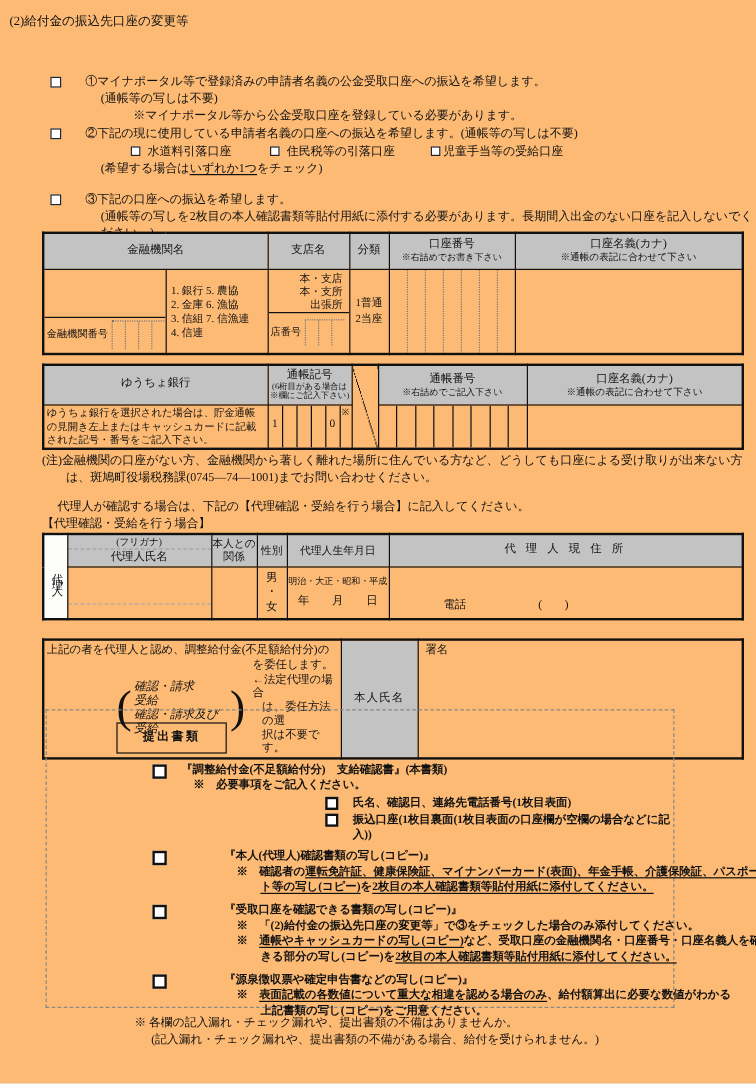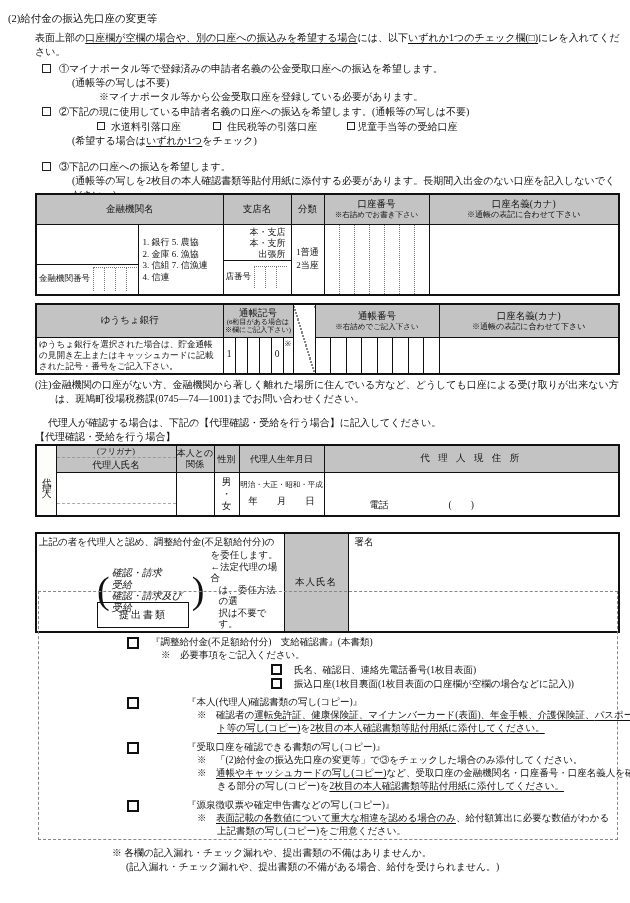--- a/index.html
+++ b/index.html
@@ -1,31 +1,31 @@
 <!DOCTYPE html>
 <html><head>
 <meta charset="utf-8">
 <style>
   * { margin:0; padding:0; box-sizing:border-box; }
   html,body { background:#e8e8e8; }
   .page {
-    position:relative; width:630px; height:903px; background:#ffffff; color:#111;
+    position:relative; width:630px; height:903px; background:#fdba74; color:#111;
     font-family:"Liberation Serif","DejaVu Serif",serif; font-size:10px; line-height:1.38;
     margin:0 auto; overflow:hidden;
   }
   .abs { position:absolute; }
   .ul { text-decoration:underline; text-underline-offset:2px; }
   .title { font-size:10.5px; }
   .intro { width:585px; }
   
   .cb { display:inline-block; width:9px; height:9px; border:1px solid #222; background:#fff; flex:none; margin-top:2px; }
   .cb-s { width:8px; height:8px; margin-top:2px; }
   .cbb { display:inline-block; width:12px; height:12px; border:2px solid #111; background:#fff; flex:none; margin-top:1px; }
   .cbb2 { display:inline-block; width:11px; height:11px; border:2px solid #111; background:#fff; flex:none; }
-  .opt { display:flex; gap:8px; }
+  .opt { display:flex; gap:20px; }
   .opt-body > div { white-space:nowrap; }
   .ind13 { margin-left:13px; }
   .ind27 { margin-left:27px; }
   .ind40 { margin-left:40px; }
   .checksrow { display:flex; align-items:flex-start; margin:1px 0 0 38px; gap:6px; }
   .checksrow .gap1 { margin-left:26px; }
   .checksrow .gap2 { margin-left:24px; }
   .wrapnote { white-space:normal !important; width:548px; }
   
   table { border-collapse:collapse; table-layout:fixed; }
@@ -78,42 +78,41 @@
   .tp2 td { height:62px; }
   .delegate { text-align:left; vertical-align:top; padding:2px 0 0 2px; font-size:9.5px; }
   .dgroup2 { display:flex; align-items:center; margin-left:58px; margin-top:1px; }
   .bigp { font-size:38px; line-height:34px; font-weight:400; }
   .dopts { font-size:10px; line-height:11.5px; padding:0 2px;font-style:italic; }
   .dnotes { font-size:9.5px; line-height:11.5px; margin-left:6px; }
   .dnotes .shift { padding-left:8px; }
   .honnin { font-size:9.5px; letter-spacing:1px; }
   .signcell { text-align:left; vertical-align:top; padding:2px 0 0 6px; font-size:9.5px; }
   
-  .dashed { width:580px; height:249px; border:1px dashed #888; padding-top:10px; }
+  .dashed { width:524px; height:249px; border:1px dashed #888; padding-top:10px;font-weight:bold; }
   .sd-label { width:92px; height:26px; border:1px solid #111; margin-left:58px;
     display:flex; align-items:center; justify-content:center; font-size:10px; letter-spacing:2px; }
   .sd-item { display:flex; gap:12px; margin-left:88px; }
   .mt8 { margin-top:8px; } .mt6 { margin-top:6px;gap:48px; }
   .sd-body { width:460px; }
   .sd-title { font-size:9.5px; line-height:13px; white-space:nowrap; }
   .sd-note { font-size:9.5px; line-height:13px; margin-left:10px; }
   .sd-note.hang { padding-left:20px; text-indent:-20px; white-space:normal; }
   .w445 { width:445px; } .w470 { width:462px; } .w420 { width:420px; }
   .sd-sub { display:flex; gap:12px; align-items:flex-start; margin:2px 0 0 120px; font-size:9.5px; line-height:12px; }
   .footer { font-size:9.8px; }
   .footer .l2 { margin-left:14px; }
 </style>
 </head>
 <body>
 
 <div class="page">
 
   <div class="abs title" style="left:8px;top:12px;">(2)給付金の振込先口座の変更等</div>
 
-  <p class="abs intro" style="left:35px;top:31px;"><span>表面上部の</span><span class="ul">口座欄が空欄の場合や、別の口座への振込みを希望する場合</span><span>には、以下</span><span class="ul">いずれか1つのチェック欄(□)</span><span>にレを入れてください。</span></p>
 
   <div class="abs opt" style="left:42px;top:62px;">
     <span class="cb"></span>
     <div class="opt-body">
       <div>①マイナポータル等で登録済みの申請者名義の公金受取口座への振込を希望します。</div>
       <div class="ind13">(通帳等の写しは不要)</div>
       <div class="ind40">※マイナポータル等から公金受取口座を登録している必要があります。</div>
     </div>
   </div>
 

